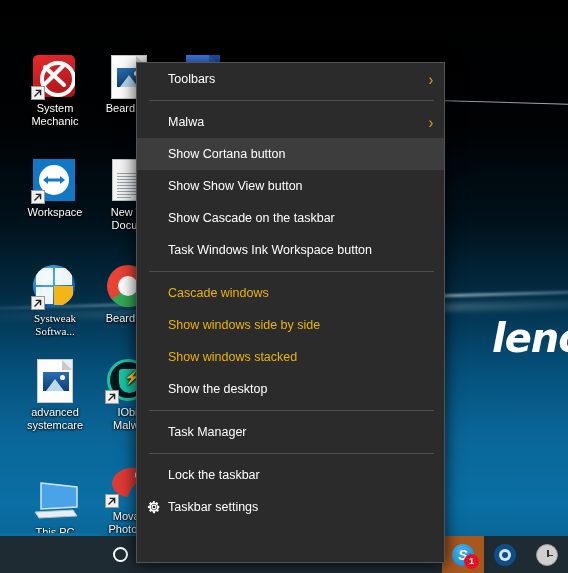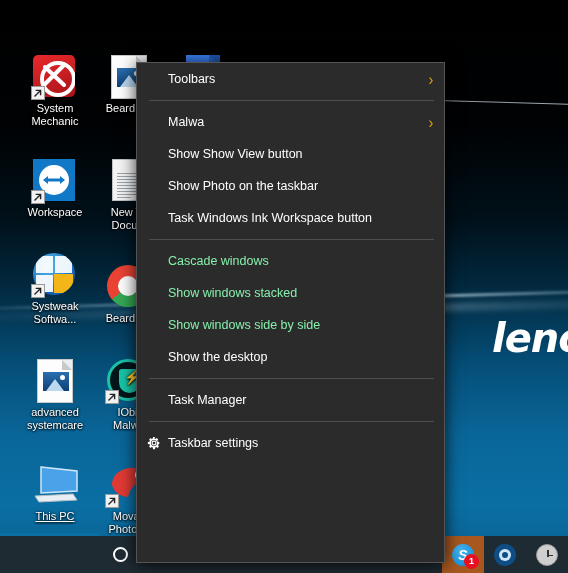--- a/index.html
+++ b/index.html
@@ -132,21 +132,21 @@
     height: 32px;
     display: flex;
     align-items: center;
     padding-left: 31px;
     padding-right: 10px;
     white-space: nowrap;
     user-select: none;
   }
   .menu-item .mi-label { flex: 1 1 auto; }
   .menu-item.highlight { background: #3d3d3d; }
-  .menu-item.disabled { color: #86efac; }
+  .menu-item.disabled { color: #eab308; }
   .menu-item .chevron {
     flex: 0 0 auto;
     color: #dfa01a;
     font-size: 13px;
     line-height: 1;
     transform: scaleX(.85);
   }
   .menu-item .gear {
     position: absolute; left: 10px; top: 50%;
     transform: translateY(-50%);
@@ -300,21 +300,21 @@
             <div class="ln" style="top:22px;width:25px"></div>
             <div class="ln" style="top:25px;width:25px"></div>
             <div class="ln" style="top:28px;width:25px"></div>
             <div class="ln" style="top:31px;width:25px"></div>
             <div class="ln" style="top:34px;width:25px"></div>
             <div class="ln" style="top:37px;width:14px"></div>
           </div>
         </div>
         <span class="label">New Te<br>Docum</span>
       </div>
-      <div class="desk-icon" style="left: 18px; top: 206px;">
+      <div class="desk-icon" style="left: 18px; top: 218px; font-family: Liberation Serif, serif;">
         <div class="glyph">
           <div class="ic-systweak">
             <div class="q" style="left:3px;top:3px;width:17px;height:17px"></div>
             <div class="q" style="right:3px;top:3px;width:17px;height:17px"></div>
             <div class="q" style="left:3px;bottom:3px;width:17px;height:17px"></div>
             <div style="position:absolute;right:2px;bottom:2px;width:19px;height:19px;background:#f3b518"></div>
           </div>
           <span class="shortcut-badge">
             <svg width="12" height="12" viewBox="0 0 12 12">
               <path d="M3 9 L8 4 M4.4 3.4 L8.6 3.4 L8.6 7.6" stroke="#222" stroke-width="1.4" fill="none" stroke-linecap="square"></path>
@@ -347,21 +347,21 @@
             <div class="shield"></div>
           </div>
           <span class="shortcut-badge">
             <svg width="12" height="12" viewBox="0 0 12 12">
               <path d="M3 9 L8 4 M4.4 3.4 L8.6 3.4 L8.6 7.6" stroke="#222" stroke-width="1.4" fill="none" stroke-linecap="square"></path>
             </svg>
           </span>
         </div>
         <span class="label">IObit<br>Malwa</span>
       </div>
-      <div class="desk-icon" style="left: 18px; top: 416px; text-decoration: underline;">
+      <div class="desk-icon" style="left: 18px; top: 432px; text-decoration: underline;">
         <div class="glyph"><svg class="ic-thispc" viewBox="0 0 46 40">
             <polygon points="8,2 44,6 44,26 8,28" fill="#4aa3e8" stroke="#cfe6f7" stroke-width="1.5"></polygon>
             <polygon points="2,31 40,29 44,35 6,37" fill="#e8eef3" stroke="#b3c0ca" stroke-width="1"></polygon>
           </svg></div>
         <span class="label">This PC</span>
       </div>
       <div class="desk-icon" style="left: 92px; top: 416px;">
         <div class="glyph"><svg class="ic-movavi" viewBox="0 0 42 40">
             <path d="M4 22 C4 8 20 2 34 6 C40 8 40 16 34 18 C26 21 22 26 20 34 C14 34 6 30 4 22 Z" fill="#e03a34"></path>
             <circle cx="31" cy="12" r="4" fill="#fff"></circle>
@@ -420,47 +420,53 @@
   <div id="context-menu">
       <div class="menu-item">
         <span class="mi-label">Toolbars</span>
         <span class="chevron" style="font-size: 17px; color: rgb(223, 160, 26);">›</span>
       </div>
       <div class="menu-sep"></div>
       <div class="menu-item">
         <span class="mi-label">Malwa</span>
         <span class="chevron" style="font-size: 17px; color: rgb(223, 160, 26);">›</span>
       </div>
+      <div class="menu-item highlight">
+        <span class="mi-label">Show Cortana button</span>
+      </div>
       <div class="menu-item">
         <span class="mi-label">Show Show View button</span>
       </div>
       <div class="menu-item">
-        <span class="mi-label">Show Photo on the taskbar</span>
+        <span class="mi-label">Show Cascade on the taskbar</span>
       </div>
       <div class="menu-item">
         <span class="mi-label">Task Windows Ink Workspace button</span>
       </div>
       <div class="menu-sep"></div>
       <div class="menu-item disabled">
         <span class="mi-label">Cascade windows</span>
       </div>
       <div class="menu-item disabled">
+        <span class="mi-label">Show windows side by side</span>
+      </div>
+      <div class="menu-item disabled">
         <span class="mi-label">Show windows stacked</span>
       </div>
-      <div class="menu-item disabled">
-        <span class="mi-label">Show windows side by side</span>
-      </div>
       <div class="menu-item">
         <span class="mi-label">Show the desktop</span>
       </div>
       <div class="menu-sep"></div>
       <div class="menu-item">
         <span class="mi-label">Task Manager</span>
       </div>
       <div class="menu-sep"></div>
+      <div class="menu-item">
+        <span class="mi-label">Lock the taskbar</span>
+      </div>
       <div class="menu-item">
         <span class="gear"><svg viewBox="0 0 16 16" width="14" height="14">
             <path fill="#ffffff" d="M8 5.2a2.8 2.8 0 100 5.6 2.8 2.8 0 000-5.6zm0 4.3a1.5 1.5 0 110-3 1.5 1.5 0 010 3z"></path>
             <path fill="#ffffff" d="M14 9.1V6.9l-1.7-.3a4.6 4.6 0 00-.5-1.2l1-1.4-1.6-1.6-1.4 1a4.6 4.6 0 00-1.2-.5L9.1 1H6.9l-.3 1.9a4.6 4.6 0 00-1.2.5l-1.4-1-1.6 1.6 1 1.4c-.2.4-.4.8-.5 1.2L1 6.9v2.2l1.9.3c.1.4.3.8.5 1.2l-1 1.4 1.6 1.6 1.4-1c.4.2.8.4 1.2.5l.3 1.9h2.2l.3-1.9c.4-.1.8-.3 1.2-.5l1.4 1 1.6-1.6-1-1.4c.2-.4.4-.8.5-1.2L14 9.1zm-6 2.3a3.4 3.4 0 110-6.8 3.4 3.4 0 010 6.8z"></path>
           </svg></span>
         <span class="mi-label">Taskbar settings</span>
       </div>
     </div>
 
 </div>

